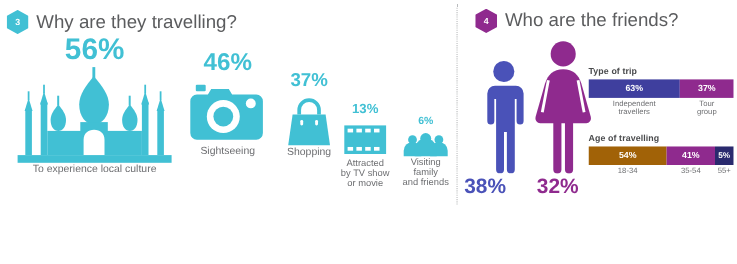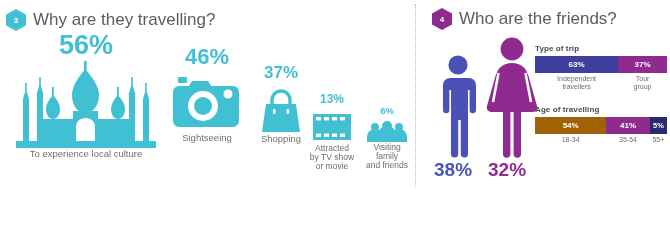--- a/index.html
+++ b/index.html
@@ -62,21 +62,21 @@
   .people{position:absolute;}
   .ppct{
     position:absolute;
     font-size:19px;font-weight:bold;line-height:1;
     white-space:nowrap;
   }
   .ppct.male{color:#4a52b8;}
   .ppct.female{color:#8f2a8e;}
 
   
-  .bargroup{position:absolute;width:132px;}
+  .bargroup{position:absolute;width:132px;margin-top:16px;}
   .bar-title{
     font-size:8px;font-weight:bold;color:#4a4b4d;
     margin-bottom:3px;letter-spacing:.1px;
   }
   .bar{
     display:flex;height:17px;width:132px;overflow:hidden;
   }
   .seg{
     display:flex;align-items:center;justify-content:center;
     color:#ffffff;font-size:8px;font-weight:bold;
@@ -216,21 +216,21 @@
   <div class="sec-title" style="left:459px;top:9px;">Who are the friends?</div>
 
   <div class="people" style="left:437px;top:54px;">
     <svg width="42" height="104" viewBox="0 0 42 104" aria-hidden="true">
       <g fill="#4a52b8">
         <circle cx="21" cy="11" r="9.6"></circle>
         <path d="M10 24 h22 a7 7 0 0 1 7 7 v25 a3.2 3.2 0 0 1 -6.4 0 v-20 h-1.6 v64 a3.6 3.6 0 0 1 -7.2 0 v-34 h-2.6 v34 a3.6 3.6 0 0 1 -7.2 0 v-64 h-1.6 v20 a3.2 3.2 0 0 1 -6.4 0 v-25 a7 7 0 0 1 7 -7 z"></path>
       </g>
     </svg>
   </div>
-  <div class="ppct male" style="left:434px;top:160px;">38%</div>
+  <div class="ppct male" style="left:422px;top:160px;">38%</div>
 
   <div class="people" style="left:484px;top:36px;">
     <svg width="56" height="122" viewBox="0 0 56 122" aria-hidden="true">
       <g fill="#8f2a8e">
         <circle cx="28" cy="13" r="11.4"></circle>
 
         <path d="M28 27 c-9 0 -14 5 -16.5 13 L3 70 c-1 3.6 1.4 6 4 6 h42 c2.6 0 5 -2.4 4 -6 l-8.5 -30 C42 32 37 27 28 27 z"></path>
 
         <path d="M19 74 h7.4 v44 a3.7 3.7 0 0 1 -7.4 0 z"></path>
         <path d="M29.6 74 h7.4 v44 a3.7 3.7 0 0 1 -7.4 0 z"></path>

